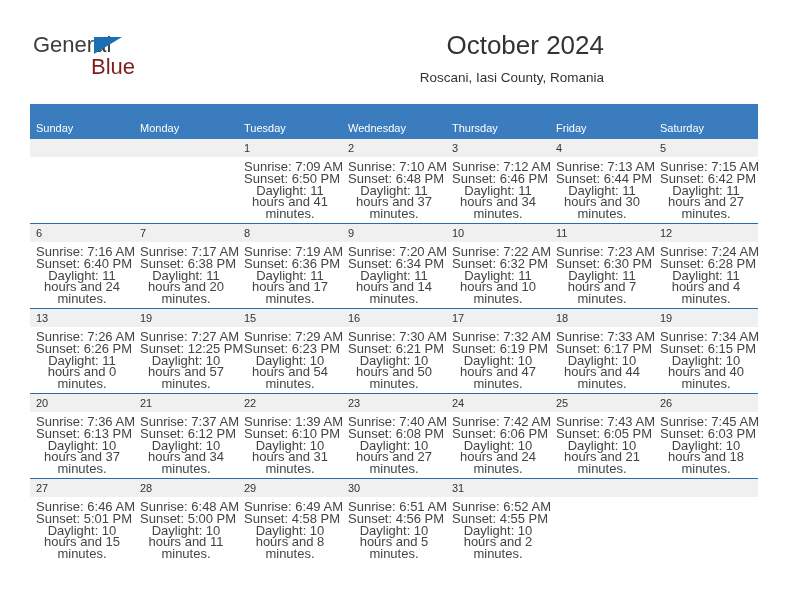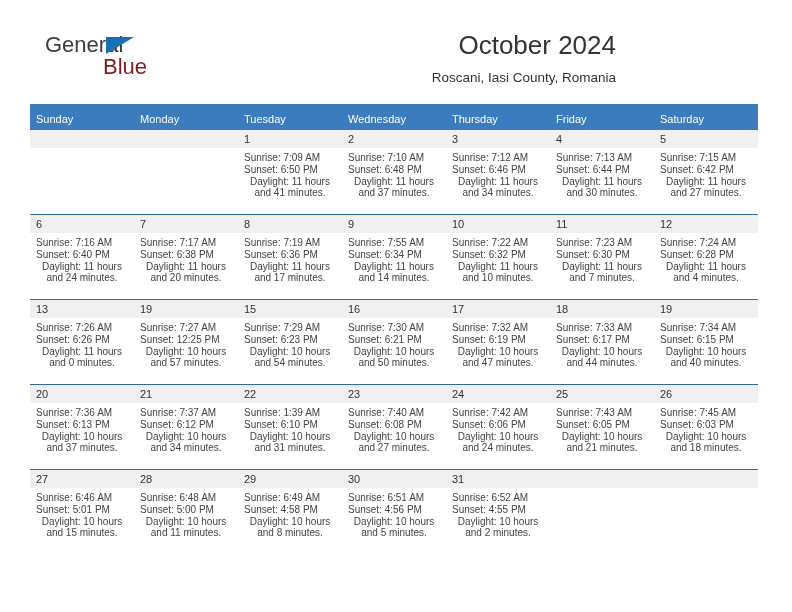--- a/index.html
+++ b/index.html
@@ -18,21 +18,21 @@
   .page {
     position: relative;
     width: 792px;
     height: 612px;
     box-sizing: border-box;
   }
 
   
   .header {
     position: absolute;
-    left: 12px; top: 0;
+    left: 0; top: 0;
     width: 640px;
     height: 100px;
   }
   .logo {
     position: absolute;
     left: 33px;
     top: 32px;
     width: 180px;
     height: 56px;
   }
@@ -96,21 +96,21 @@
     width: 728px;
     border-collapse: collapse;
     table-layout: fixed;
   }
   .calendar th {
     background: #3a7cbe;
     color: #ffffff;
     font-size: 11px;
     font-weight: normal;
     text-align: left;
-    padding: 9px 0 5px 6px;
+    padding: 18px 0 5px 6px;
     height: 12px;
     border: none;
   }
   .calendar td {
     vertical-align: top;
     padding: 0;
     border: none;
     border-top: 1.6px solid #2b6ba8;
     height: 84px;
     width: 104px;
@@ -129,21 +129,21 @@
     padding: 2px 0 1px 6px;
     font-size: 11px;
     color: #333333;
     line-height: 14px;
   }
   .daynum-strip.empty {
     color: transparent;
   }
   .dayinfo {
     padding: 4px 6px 0 6px;
-    font-size: 10px;
+    font-size: 13px;
     line-height: 11.8px;
     color: #444444;
   }
   .dayinfo div {
     white-space: nowrap;
   }
   .dayinfo .daylight {
     white-space: normal;
     text-align: center;
   }
@@ -271,21 +271,21 @@
                 <div>Sunrise: 7:19 AM</div>
                 <div>Sunset: 6:36 PM</div>
                 <div class="daylight">Daylight: 11 hours and 17 minutes.</div>
               </div>
             </div>
           </td>
           <td>
             <div class="daybox">
               <div class="daynum-strip">9</div>
               <div class="dayinfo">
-                <div>Sunrise: 7:55 AM</div>
+                <div>Sunrise: 7:20 AM</div>
                 <div>Sunset: 6:34 PM</div>
                 <div class="daylight">Daylight: 11 hours and 14 minutes.</div>
               </div>
             </div>
           </td>
           <td>
             <div class="daybox">
               <div class="daynum-strip">10</div>
               <div class="dayinfo">
                 <div>Sunrise: 7:22 AM</div>

